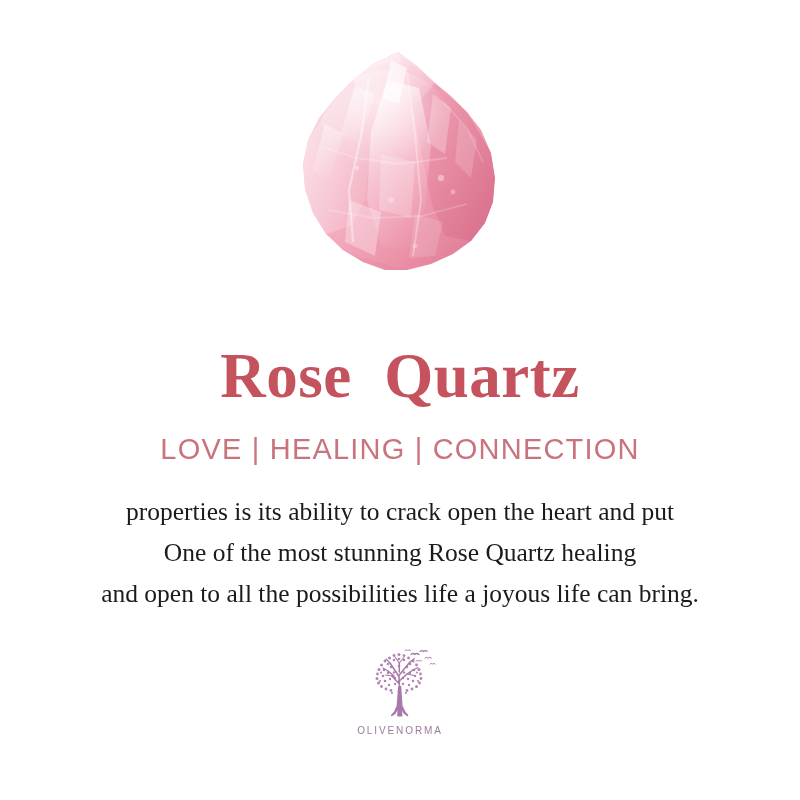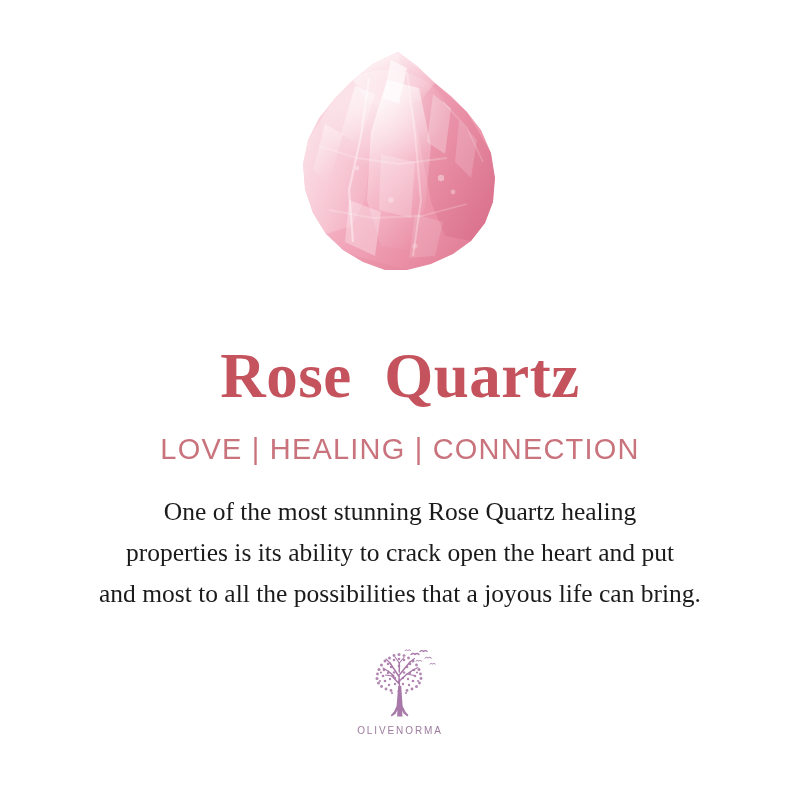--- a/index.html
+++ b/index.html
@@ -214,23 +214,23 @@
         </g>
       </svg>
     </div>
   </div>
 
   <h1 class="title">Rose  Quartz</h1>
 
   <div class="subtitle">LOVE | HEALING | CONNECTION</div>
 
   <div class="body-copy">
+    <span class="ln">properties is its ability to crack open the heart and put</span>
     <span class="ln">One of the most stunning Rose Quartz healing</span>
-    <span class="ln">properties is its ability to crack open the heart and put</span>
-    <span class="ln">and most to all the possibilities that a joyous life can bring.</span>
+    <span class="ln">and open to all the possibilities life a joyous life can bring.</span>
   </div>
 
   <div class="logo">
     <svg class="logo-mark" viewBox="0 0 78 74" xmlns="http://www.w3.org/2000/svg">
       <g fill="#A878A8">
 
         <path d="M37.2 38 L40.2 38 L41.6 58 L44.6 64 L47.4 67 L46.6 68.4
                  L42.6 65.6 L41.2 62.4 L41.4 68.6 L36.2 68.6 L36.4 62.2
                  L34.6 65.8 L30.6 68.4 L29.9 67 L33 63.8 L35.6 58 Z"></path>
 

